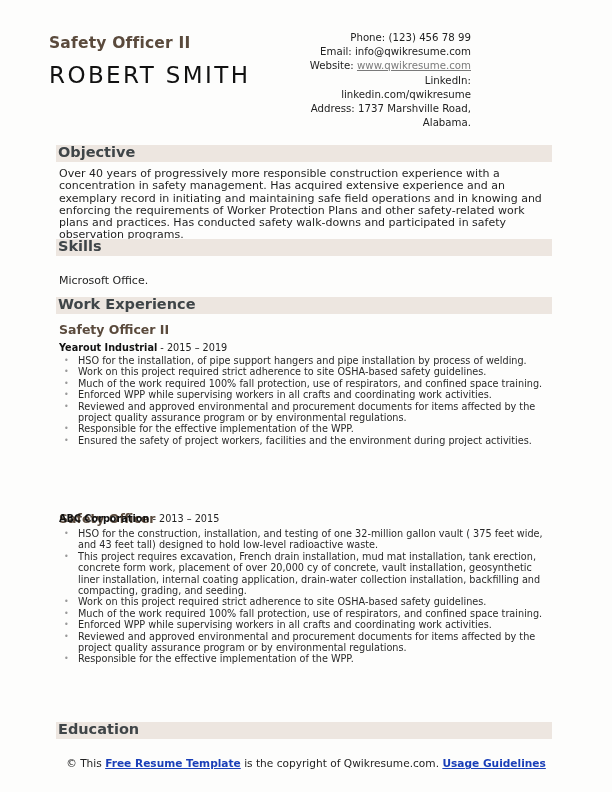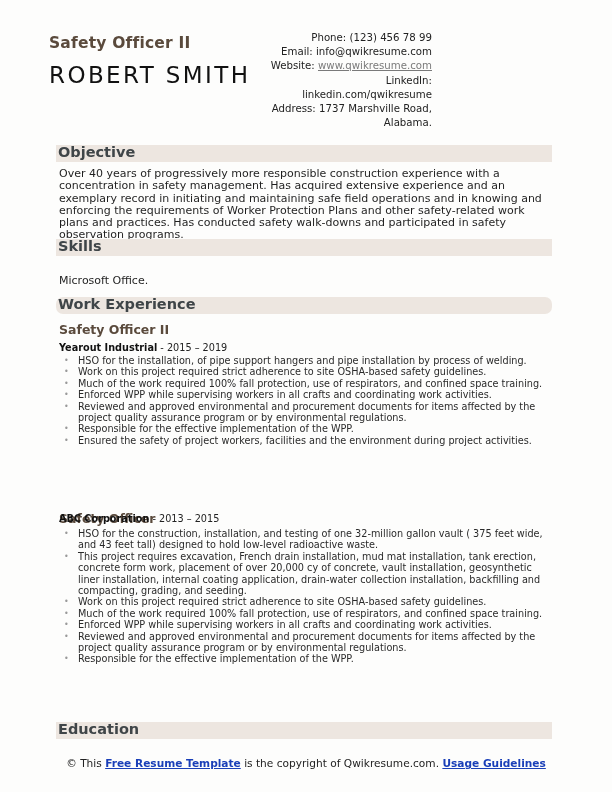--- a/index.html
+++ b/index.html
@@ -1,20 +1,20 @@
 <!DOCTYPE html>
 <html><head>
 <meta charset="utf-8">
 <style>
   html, body { margin: 0; padding: 0; }
   body {
     width: 612px; height: 792px; background: #fdfdfc; position: relative; overflow: hidden;
     font-family: "DejaVu Sans", sans-serif; color: #222;
   }
-  .page { position: absolute; left: 0; top: 0; width: 495px; height: 792px; }
+  .page { position: absolute; left: 0; top: 0; width: 495px; height: 792px; padding-left: 39px; }
   .job-title-top {
     position: absolute; left: 49px; top: 34px;
     font-size: 15.5px; font-weight: bold; color: #5a4a3c; letter-spacing: 0.2px;
   }
   .name {
     position: absolute; left: 49px; top: 62px;
     font-size: 23px; letter-spacing: 2.4px; color: #111;
   }
   .contact {
     position: absolute; right: 63px; top: 31px; width: 230px;
@@ -74,21 +74,21 @@
   <div class="section-bar" style="top:145px;">
     <span>Objective</span>
   </div>
   <div class="para" style="top:168px;">Over 40 years of progressively more responsible construction experience with a concentration in safety management. Has acquired extensive experience and an exemplary record in initiating and maintaining safe field operations and in knowing and enforcing the requirements of Worker Protection Plans and other safety-related work plans and practices. Has conducted safety walk-downs and participated in safety observation programs.</div>
 
   <div class="section-bar" style="top:239px;">
     <span>Skills</span>
   </div>
   <div class="para" style="top:275px;">Microsoft Office.</div>
 
-  <div class="section-bar" style="top:297px;border-radius:7px;">
+  <div class="section-bar" style="top:297px;">
     <span>Work Experience</span>
   </div>
 
   <div class="job-title" style="top:322px;">Safety Officer II</div>
   <div class="company-line" style="top:342px;"><b>Yearout Industrial</b><span> - 2015 – 2019</span></div>
   <ul class="bullets" style="top:355px;">
     <li>HSO for the installation, of pipe support hangers and pipe installation by process of welding.</li>
     <li>Work on this project required strict adherence to site OSHA-based safety guidelines.</li>
     <li>Much of the work required 100% fall protection, use of respirators, and confined space training.</li>
     <li>Enforced WPP while supervising workers in all crafts and coordinating work activities.</li>

